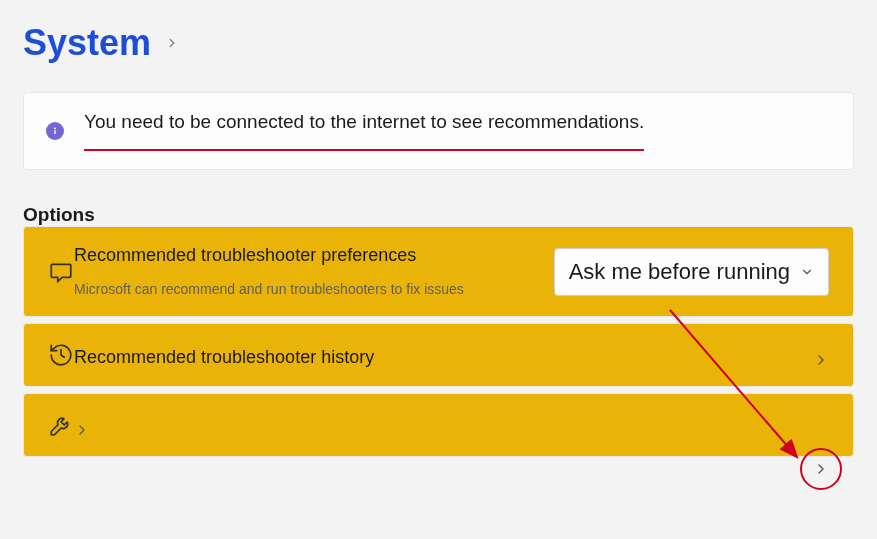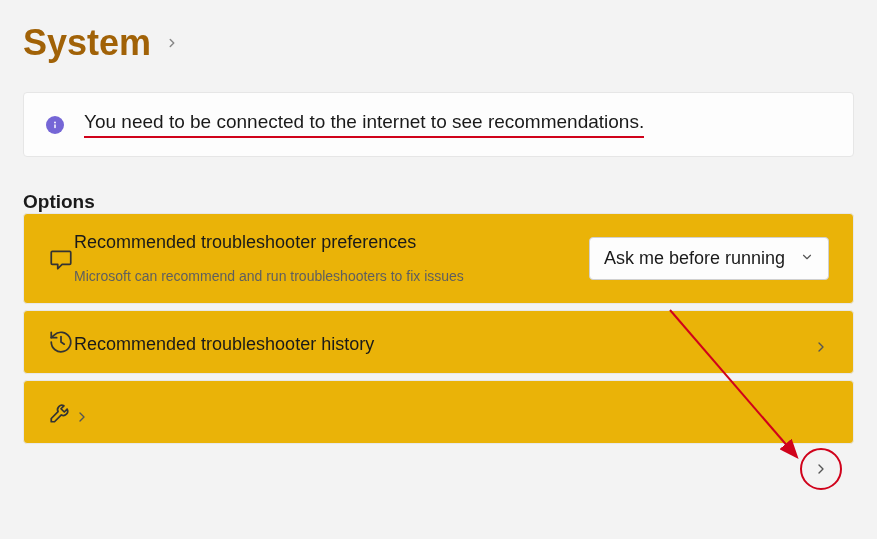--- a/index.html
+++ b/index.html
@@ -15,21 +15,21 @@
     .breadcrumb {
       display: flex;
       align-items: center;
       gap: 14px;
       margin-bottom: 28px;
       margin-top: 4px;
     }
     .breadcrumb-parent {
       font-size: 36px;
       font-weight: 600;
-      color: #a16207;
+      color: #1d4ed8;
       cursor: pointer;
     }
     .breadcrumb-sep {
       color: #888;
       display: flex;
       align-items: center;
     }
     .breadcrumb-current {
       font-size: 36px;
       font-weight: 600;
@@ -50,21 +50,21 @@
       border-radius: 50%;
       background: #7566d6;
       display: flex; align-items: center; justify-content: center;
       flex-shrink: 0;
     }
     .info-icon-wrap svg { display:block; }
     .info-text {
       font-size: 19px;
       color: #1a1a1a;
       border-bottom: 2px solid #d0021b;
-      padding-bottom: 3px;
+      padding-bottom: 16px;
     }
     .section-title {
       font-size: 19px;
       font-weight: 600;
       color: #1a1a1a;
     }
     .card {
       background: #eab308;
       border: 1px solid #e8e8e8;
       border-radius: 4px;
@@ -91,21 +91,21 @@
       color: #5f5f5f;
       margin-top: 14px;
       max-width: 440px;
       line-height: 1.3;
     }
     .dropdown {
       border: 1px solid #d0d0d0;
       border-radius: 4px;
       background: #fdfdfd;
       padding: 10px 14px;
-      font-size: 18px;
+      font-size: 22px;
       color: #1a1a1a;
       display: flex;
       align-items: center;
       gap: 10px;
       cursor: pointer;
       min-width: 240px;
       justify-content: space-between;
     }
     .chevron-right {
       color: #555;

